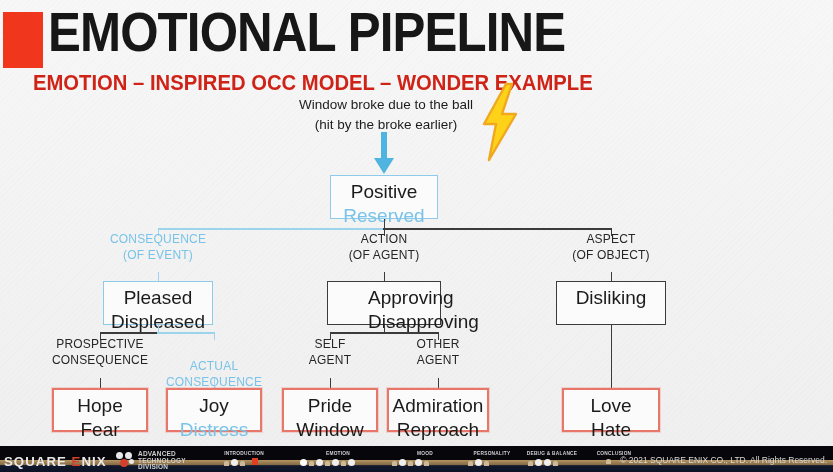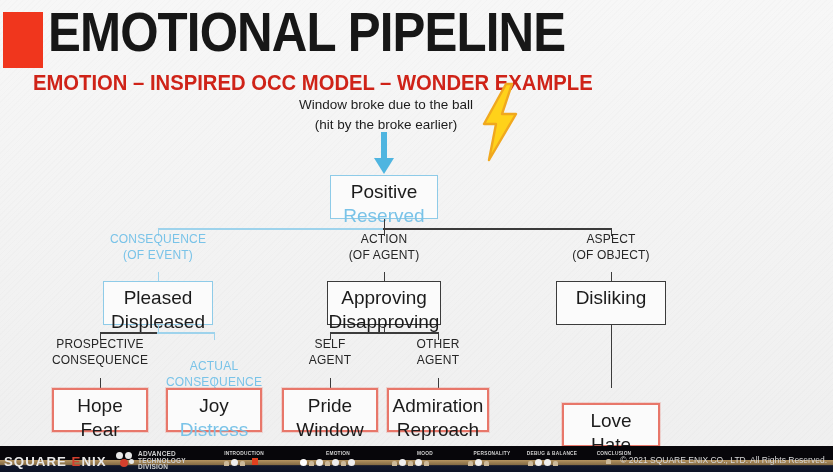--- a/index.html
+++ b/index.html
@@ -209,21 +209,21 @@
   <div class="node red" style="left:166px; top:388px; width:96px; height:44px;">
     <span class="ln t-black">Joy</span>
     <span class="ln t-blue">Distress</span>
   </div>
 
   <div class="label dark" style="left:308px; top:232px; width:152px;">
     <div>ACTION</div>
     <div>(OF AGENT)</div>
   </div>
   <div class="ln-v c-dark" style="left:383.5px; top:272px; height:10px;"></div>
-  <div class="node dark" style="left:327px; top:281px; width:114px; height:44px;">
+  <div class="node dark" style="left:327px; top:281px; width:114px; height:44px;padding-left:40px;">
     <span class="ln t-black">Approving</span>
     <span class="ln t-black">Disapproving</span>
   </div>
   <div class="ln-v c-dark" style="left:383.5px; top:325px; height:8px;"></div>
   <div class="ln-h c-dark" style="left:330px; top:332px; width:108px;"></div>
   <div class="ln-v c-dark" style="left:329.5px; top:332px; height:8px;"></div>
   <div class="ln-v c-dark" style="left:437.5px; top:332px; height:8px;"></div>
 
   <div class="label dark" style="left:274px; top:337px; width:112px;">
     <div>SELF</div>
@@ -247,21 +247,21 @@
 
   <div class="label dark" style="left:535px; top:232px; width:152px;">
     <div>ASPECT</div>
     <div>(OF OBJECT)</div>
   </div>
   <div class="ln-v c-dark" style="left:610.5px; top:272px; height:10px;"></div>
   <div class="node dark" style="left:556px; top:281px; width:110px; height:44px;">
     <span class="ln t-black">Disliking</span>
   </div>
   <div class="ln-v c-dark" style="left:610.5px; top:325px; height:63px;"></div>
-  <div class="node red" style="left:562px; top:388px; width:98px; height:44px;margin-top:15px;">
+  <div class="node red" style="left:562px; top:388px; width:98px; height:44px;">
     <span class="ln t-black">Love</span>
     <span class="ln t-black">Hate</span>
   </div>
 
   <div id="footer">
     <div id="footer-art"></div>
   </div>
 
   <div id="sqex-logo">
     <span>SQUARE <span class="accent">E</span>NIX</span>

